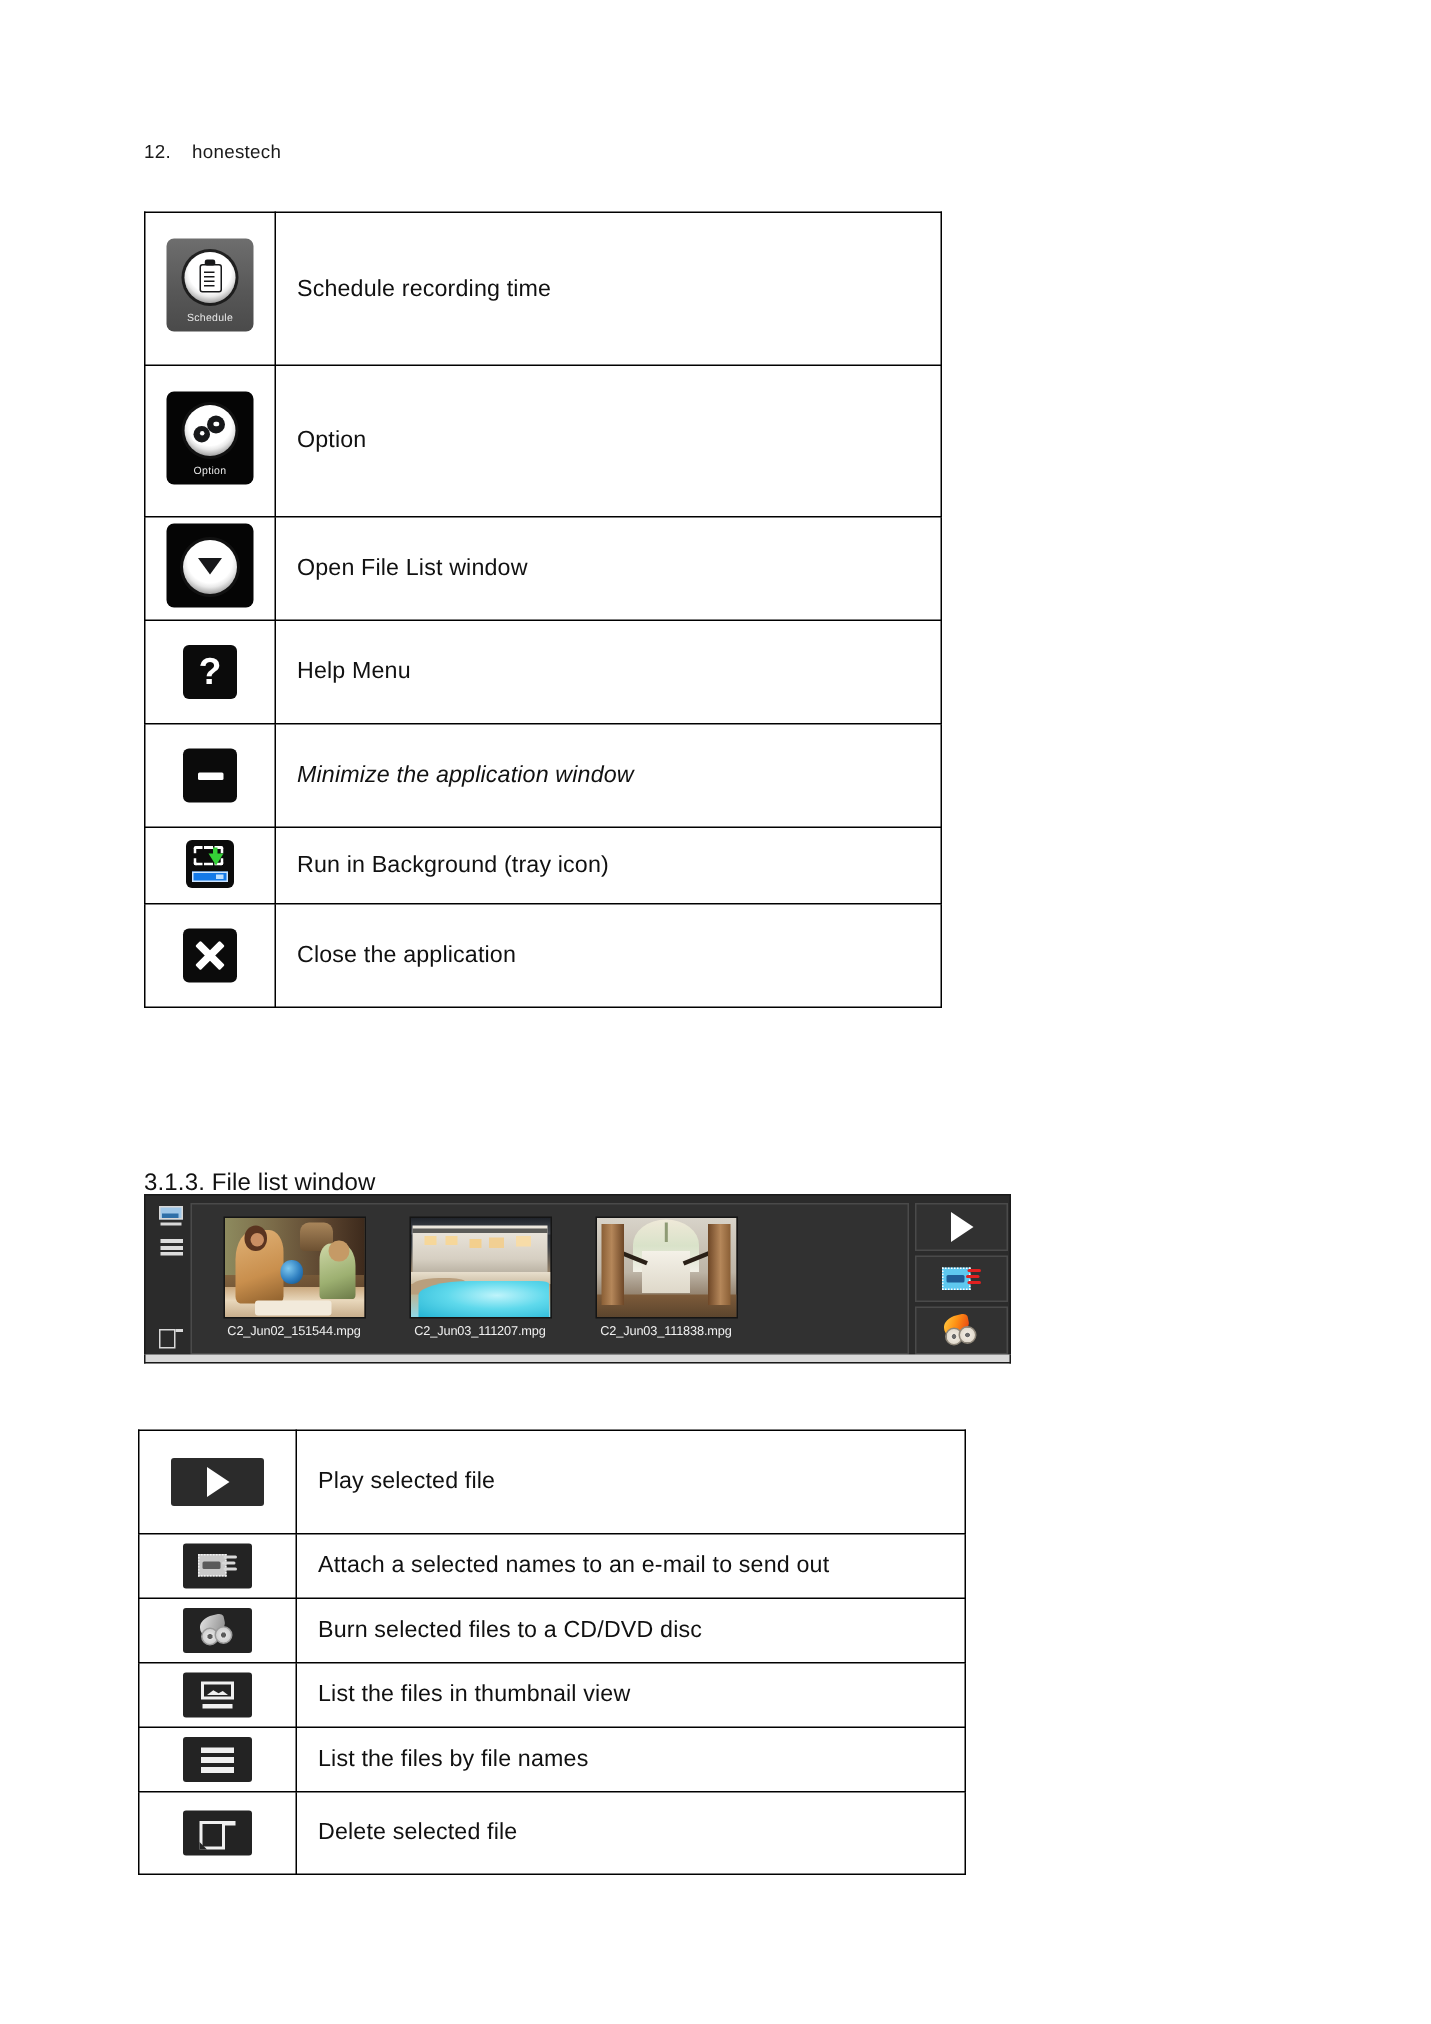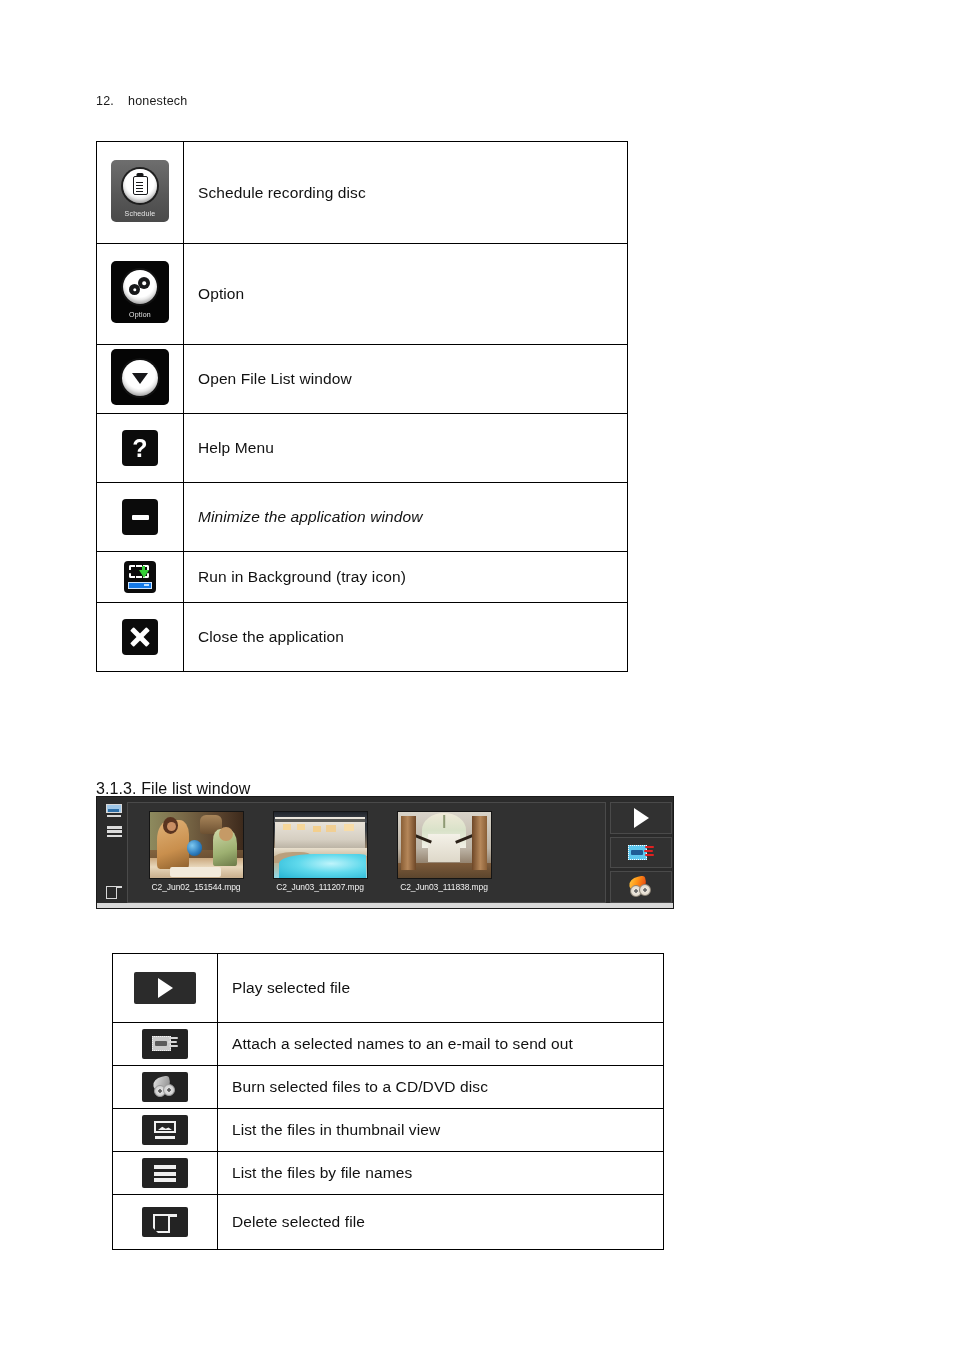--- a/index.html
+++ b/index.html
@@ -52,21 +52,21 @@
   #table-toolbar-icons {
     left: 96px;
     top: 141px;
     width: 531px;
   }
   #table-toolbar-icons col.c-icon { width: 87px; }
   #table-toolbar-icons col.c-desc { width: 444px; }
 
   
   #table-filelist-icons {
-    left: 112px;
+    left: 92px;
     top: 953px;
     width: 551px;
   }
   #table-filelist-icons col.c-icon { width: 105px; }
   #table-filelist-icons col.c-desc { width: 446px; }
 
   
   .tile {
     display: inline-block;
     position: relative;
@@ -643,21 +643,21 @@
   <tbody>
     <tr style="height:102px;">
       <td class="icon-cell">
         <span class="tile tile-lg tile-schedule">
           <span class="orb">
             <span class="glyph-clipboard"></span>
           </span>
           <span class="tile-label">Schedule</span>
         </span>
       </td>
-      <td class="desc-cell">Schedule recording disc</td>
+      <td class="desc-cell">Schedule recording time</td>
     </tr>
     <tr style="height:101px;">
       <td class="icon-cell">
         <span class="tile tile-lg tile-option">
           <span class="orb">
             <span class="glyph-gears">
               <span class="gear gear-a"></span>
               <span class="gear gear-b"></span>
             </span>
           </span>

